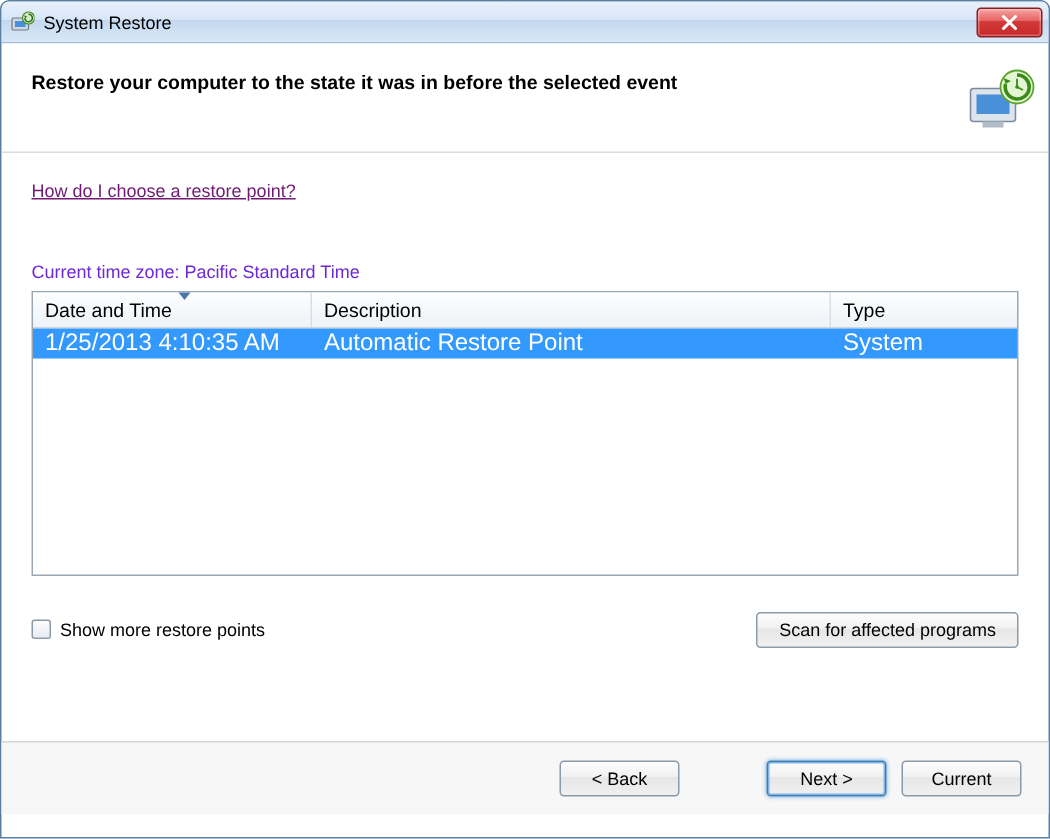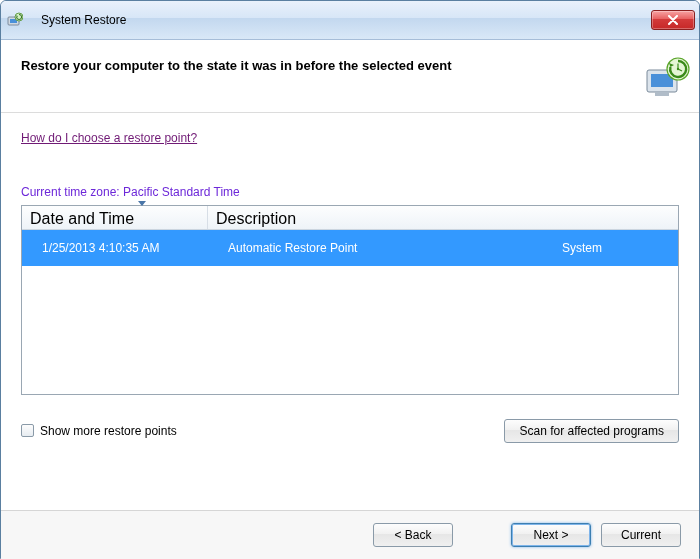--- a/index.html
+++ b/index.html
@@ -8,28 +8,27 @@
     font-family: "Segoe UI", Tahoma, sans-serif;
     font-size: 12px;
     background: #fff;
     width: 700px;
     height: 559px;
     overflow: hidden;
     border: 1px solid #5a7fa0;
     border-radius: 6px 6px 0 0;
   }
   .titlebar {
-    height: 39px;
+    height: 28px;
     background: linear-gradient(to bottom, #e9f1fb 0%, #d7e6f7 45%, #c3d8ef 46%, #d9e8f7 100%);
     border-bottom: 1px solid #a6bdd8;
     display: flex;
     align-items: center;
     padding: 0 4px 0 6px;
     border-radius: 5px 5px 0 0;
-    gap: 12px;
   }
   .titlebar .app-icon {
     width: 16px; height: 16px; margin-right: 6px;
     display:flex; align-items:center; justify-content:center;
   }
   .titlebar .title { color: #000; font-size: 12px; flex:1; }
   .close-btn {
     width: 44px; height: 20px;
     background: linear-gradient(to bottom, #f7a3a3 0%, #e76060 45%, #d33a3a 46%, #c62828 100%);
     border: 1px solid #8a1f1f;
@@ -61,43 +60,42 @@
   }
   .thead {
     display:flex;
     background: linear-gradient(to bottom, #fdfefe, #eef3f8);
     border-bottom: 1px solid #cbd5df;
     height: 24px;
   }
   .th {
     padding: 4px 8px;
     border-right: 1px solid #d7dee6;
-    font-size:16px;
+    font-size:13px;
     color:#000;
-    display:flex; align-items:flex-start;
+    display:flex; align-items:center;
   }
   .th:last-child { border-right:none; }
   .col-date { width: 186px; }
   .col-desc { flex: 1; }
   .col-type { width: 124px; }
   .sort-ind {
     width:0;height:0;
     border-left:4px solid transparent;
     border-right:4px solid transparent;
     border-top:5px solid #4a76a8;
     margin-left:4px;
     position: relative;
     top: -9px;
   }
   .trow {
     display:flex;
-    height: 36px;
+    height: 20px;
     align-items:center;
-    font-size:12px;
-    padding-left:12px;
+    font-size:16px;
   }
   .trow.selected { background:#3399ff; color:#fff; }
   .td { padding: 2px 8px; overflow:hidden; white-space:nowrap; }
   .below-table {
     display:flex;
     align-items:center;
     justify-content:space-between;
     margin-top: 24px;
   }
   .chk-wrap { display:flex; align-items:flex-start; gap:6px; }
@@ -121,21 +119,21 @@
     min-width: 80px;
     text-align: center;
   }
   .btn.primary {
     border: 1px solid #3c7fb1;
     box-shadow: 0 0 0 1px #7eb4ea inset, 0 0 3px #7eb4ea;
     margin-left: 48px;
   }
   .footer {
     position:absolute;
-    bottom:0; left:1px; right:1px;
+    bottom:16px; left:1px; right:1px;
     border-top:1px solid #d6d6d6;
     padding: 12px 18px;
     display:flex;
     justify-content:flex-end;
     gap: 10px;
     background:#f7f7f7;
   }
   .btn-wide { min-width: 170px; }
 </style>
 </head>
@@ -183,20 +181,23 @@
 
   <div class="table-wrap">
     <div class="thead">
       <div class="th col-date">
         <span>Date and Time</span>
         <span class="sort-ind"></span>
       </div>
       <div class="th col-desc">
         <span>Description</span>
       </div>
+      <div class="th col-type">
+        <span>Type</span>
+      </div>
     </div>
     <div class="trow selected">
       <div class="td col-date">1/25/2013 4:10:35 AM</div>
       <div class="td col-desc">Automatic Restore Point</div>
       <div class="td col-type">System</div>
     </div>
   </div>
 
   <div class="below-table">
     <label class="chk-wrap">

